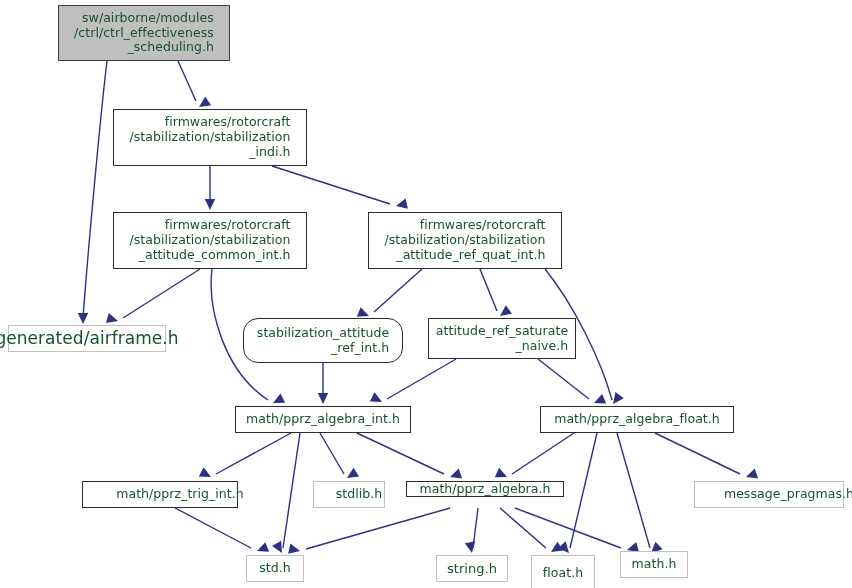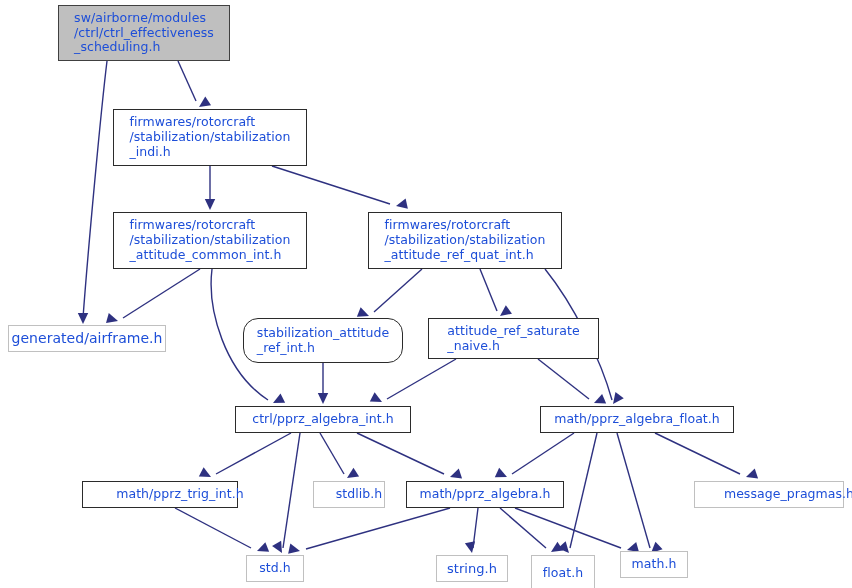--- a/index.html
+++ b/index.html
@@ -24,23 +24,23 @@
     width: 852px;
     height: 588px;
     pointer-events: none;
   }
   .node {
     position: absolute;
     box-sizing: border-box;
     display: flex;
     align-items: center;
     justify-content: center;
-    text-align: left;
+    text-align: right;
     line-height: 1.18;
-    color: #1d4ed8;
+    color: #14532d;
     background: #ffffff;
     border: 1px solid #404040;
     font-size: 12.5px;
     white-space: pre;
     letter-spacing: 0.05px;
   }
   .node.strong {
     border: 1.6px solid #2b2b2b;
   }
   .node.weak {
@@ -167,29 +167,29 @@
 _scheduling.h</span></div>
       <div class="node strong" style="left: 113px; top: 109px; width: 194px; height: 57px; font-size: 12.5px;"><span class="node-label">firmwares/rotorcraft
 /stabilization/stabilization
 _indi.h</span></div>
       <div class="node strong" style="left: 113px; top: 212px; width: 194px; height: 57px; font-size: 12.5px;"><span class="node-label">firmwares/rotorcraft
 /stabilization/stabilization
 _attitude_common_int.h</span></div>
       <div class="node strong" style="left: 368px; top: 212px; width: 194px; height: 57px; font-size: 12.5px;"><span class="node-label">firmwares/rotorcraft
 /stabilization/stabilization
 _attitude_ref_quat_int.h</span></div>
-      <div class="node weak" style="left: 8px; top: 325px; width: 158px; height: 27px; font-size: 14px;"><span class="node-label">generated/airframe.h</span></div>
+      <div class="node weak" style="left: 8px; top: 325px; width: 158px; height: 27px; font-size: 17px;"><span class="node-label">generated/airframe.h</span></div>
       <div class="node strong" style="left: 243px; top: 318px; width: 160px; height: 45px; font-size: 12.5px; border-radius: 15px;"><span class="node-label">stabilization_attitude
 _ref_int.h</span></div>
-      <div class="node strong" style="left: 428px; top: 318px; width: 171px; height: 41px; font-size: 12.5px;"><span class="node-label">attitude_ref_saturate
+      <div class="node strong" style="left: 428px; top: 318px; width: 148px; height: 41px; font-size: 12.5px;"><span class="node-label">attitude_ref_saturate
 _naive.h</span></div>
-      <div class="node strong" style="left: 235px; top: 406px; width: 176px; height: 27px; font-size: 12.5px;"><span class="node-label">ctrl/pprz_algebra_int.h</span></div>
+      <div class="node strong" style="left: 235px; top: 406px; width: 176px; height: 27px; font-size: 12.5px;"><span class="node-label">math/pprz_algebra_int.h</span></div>
       <div class="node strong" style="left: 540px; top: 406px; width: 194px; height: 27px; font-size: 12.5px;"><span class="node-label">math/pprz_algebra_float.h</span></div>
       <div class="node strong" style="left: 82px; top: 481px; width: 156px; height: 27px; font-size: 12.5px; padding-left: 40px;"><span class="node-label">math/pprz_trig_int.h</span></div>
       <div class="node weak" style="left: 313px; top: 481px; width: 72px; height: 27px; font-size: 12.5px; padding-left: 20px;"><span class="node-label">stdlib.h</span></div>
-      <div class="node strong" style="left: 406px; top: 481px; width: 158px; height: 27px; font-size: 12.5px;"><span class="node-label">math/pprz_algebra.h</span></div>
+      <div class="node strong" style="left: 406px; top: 481px; width: 158px; height: 16px; font-size: 12.5px;"><span class="node-label">math/pprz_algebra.h</span></div>
       <div class="node weak" style="left: 694px; top: 481px; width: 150px; height: 27px; font-size: 12.5px; padding-left: 40px;"><span class="node-label">message_pragmas.h</span></div>
       <div class="node weak" style="left: 246px; top: 555px; width: 58px; height: 27px; font-size: 12.5px;"><span class="node-label">std.h</span></div>
       <div class="node weak" style="left: 436px; top: 555px; width: 72px; height: 27px; font-size: 13px;"><span class="node-label">string.h</span></div>
       <div class="node weak" style="left: 531px; top: 555px; width: 64px; height: 37px; font-size: 12.5px;"><span class="node-label">float.h</span></div>
       <div class="node weak" style="left: 620px; top: 551px; width: 68px; height: 27px; font-size: 12.5px;"><span class="node-label">math.h</span></div>
     </div>
 </div>
 
 </body></html>

